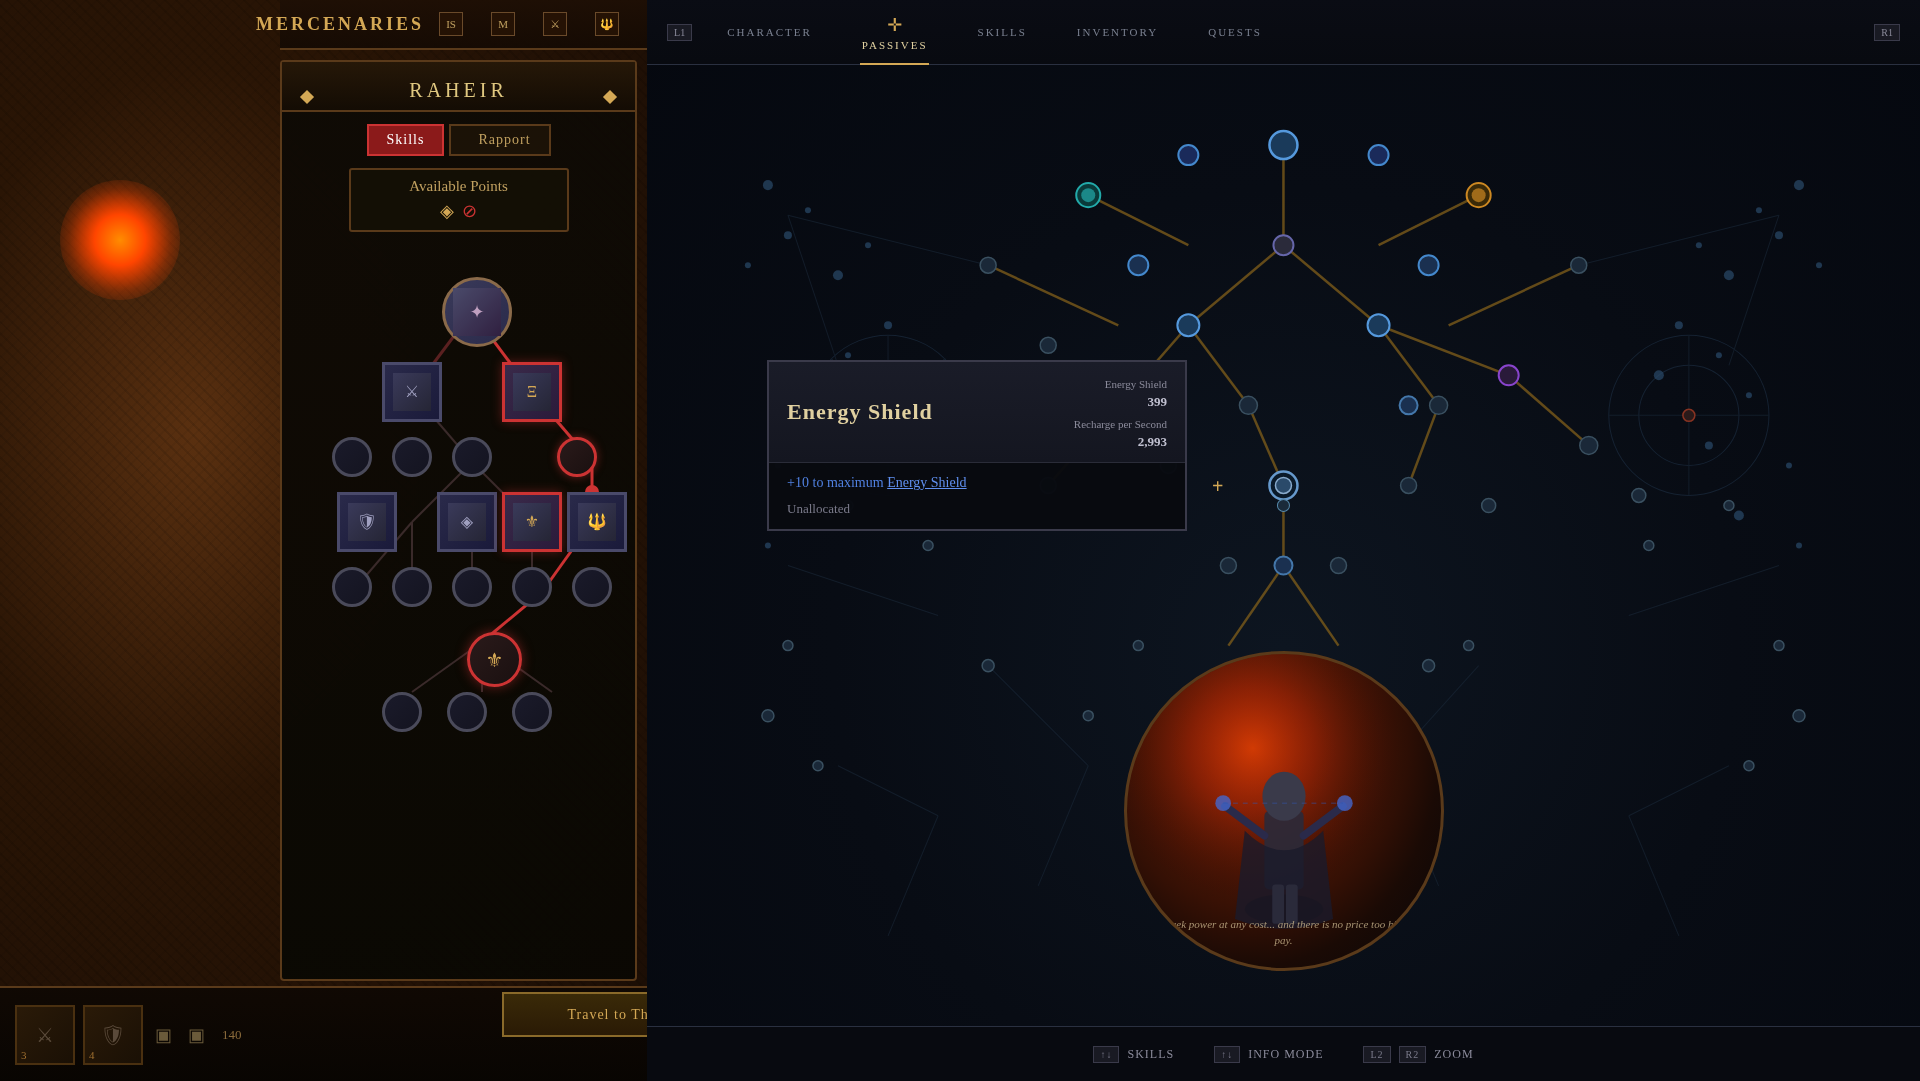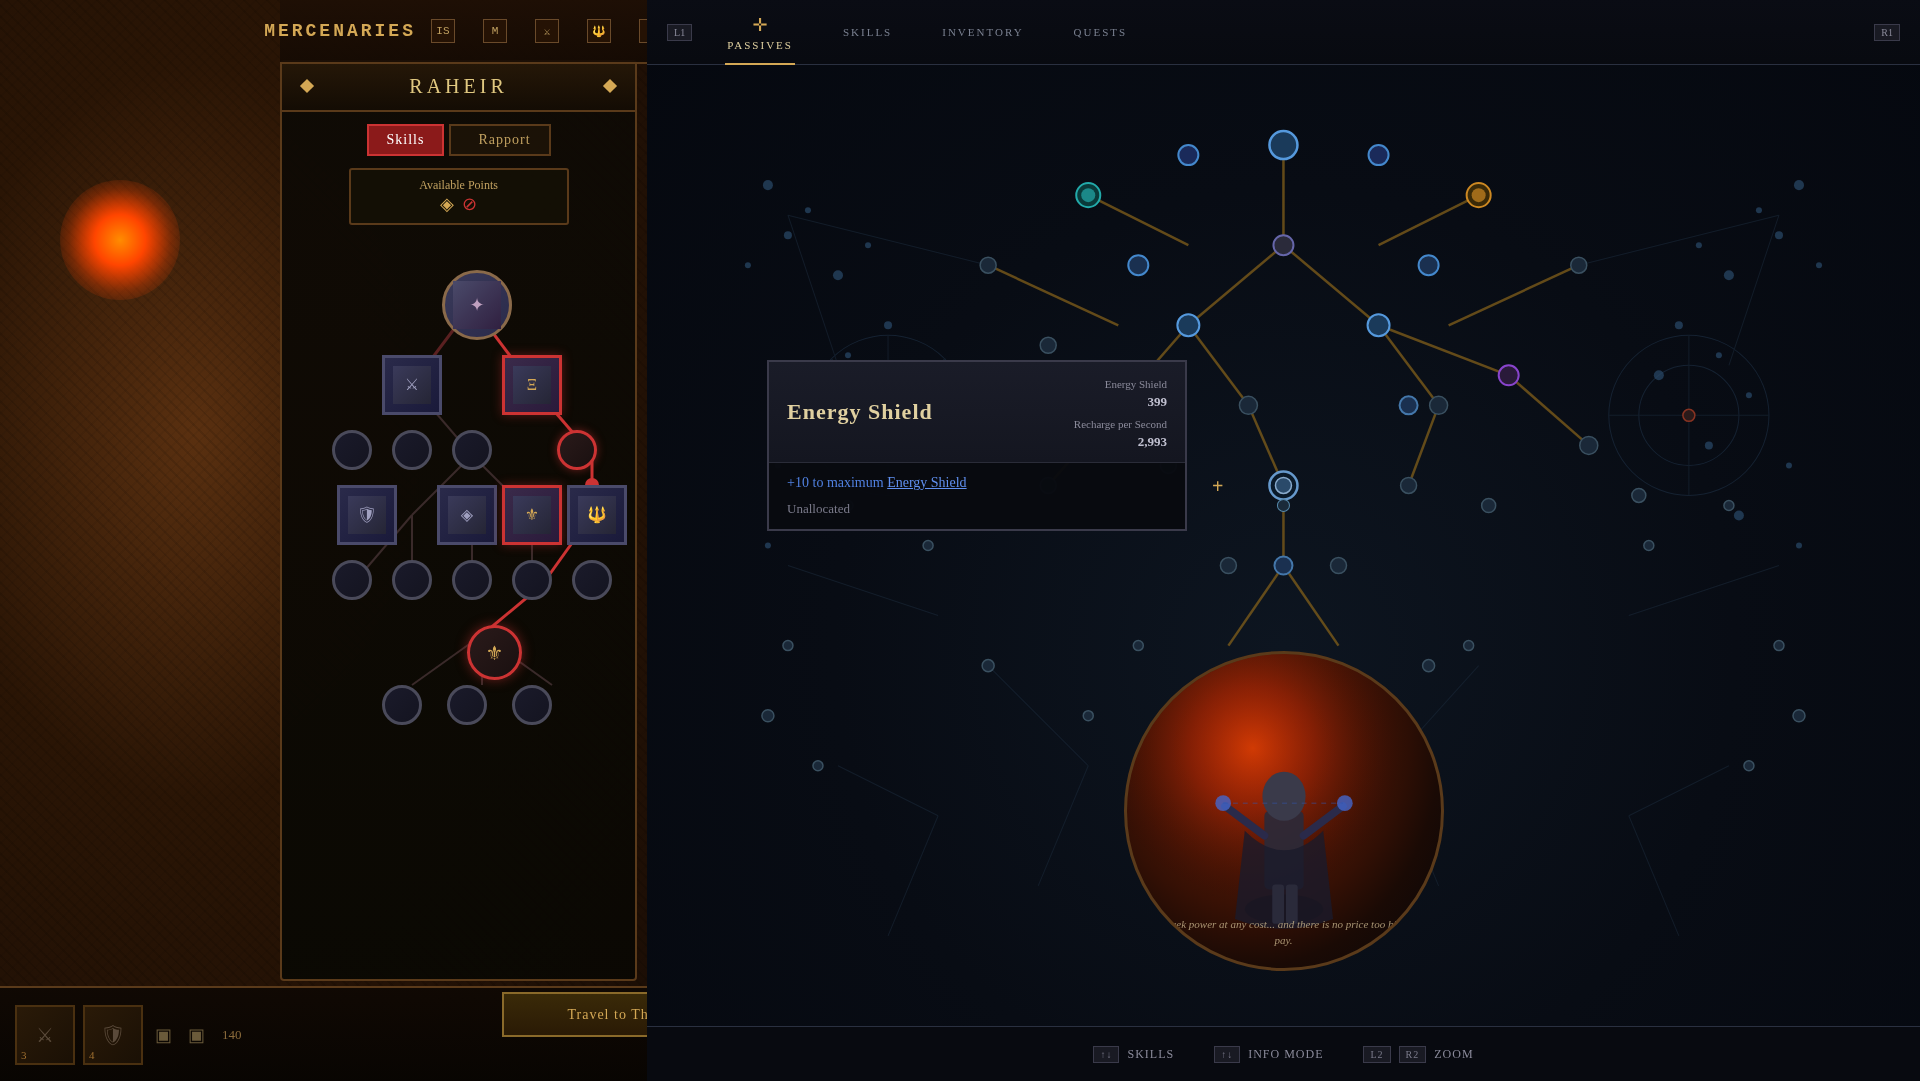--- a/index.html
+++ b/index.html
@@ -50,28 +50,27 @@
       0% { opacity: 0.8; transform: scale(1); }
       100% { opacity: 1; transform: scale(1.05); }
     }
 
     
     .top-bar {
       position: absolute;
       top: 0;
       left: 280px;
       right: 0;
-      height: 64px;
+      height: 50px;
       display: flex;
       align-items: center;
       justify-content: center;
       background: linear-gradient(180deg, rgba(30,15,5,0.95) 0%, rgba(20,10,3,0.9) 100%);
       border-bottom: 2px solid #5a3a1a;
       z-index: 10;
-      font-family: Liberation Mono, monospace;
     }
 
     .mercenaries-title {
       color: #d4a855;
       font-size: 18px;
       font-weight: bold;
       letter-spacing: 3px;
       text-transform: uppercase;
     }
 
@@ -104,23 +103,23 @@
       background: linear-gradient(180deg, rgba(15,10,5,0.97) 0%, rgba(10,8,3,0.97) 100%);
       border: 2px solid #5a3a1a;
       border-radius: 4px;
     }
 
     .merc-panel-header {
       height: 50px;
       background: linear-gradient(180deg, rgba(40,25,8,0.9) 0%, rgba(20,12,4,0.9) 100%);
       border-bottom: 2px solid #5a3a1a;
       display: flex;
-      align-items: center;
+      align-items: flex-end;
       justify-content: space-between;
-      padding: 0 20px;
+      padding: 8px 20px;
     }
 
     .diamond-icon {
       width: 10px;
       height: 10px;
       background: #d4a855;
       transform: rotate(45deg);
     }
 
     .raheir-title {
@@ -165,21 +164,22 @@
       width: 220px;
       background: rgba(20,15,5,0.9);
       border: 2px solid #5a3a1a;
       border-radius: 3px;
       padding: 8px 15px;
       text-align: center;
     }
 
     .available-points-label {
       color: #c0a060;
-      font-size: 12px;
+      font-size: 15px;
+      margin-bottom: 5px;
     }
 
     .points-icons {
       display: flex;
       align-items: center;
       justify-content: center;
       gap: 8px;
     }
 
     .skill-tree-area {
@@ -685,20 +685,23 @@
     </div>
   </div>
 </div>
 
 <div class="right-panel">
   <div class="passive-tree-bg"></div>
 
   <div class="nav-header">
     <div class="l1-badge">L1</div>
 
+    <div class="nav-item">
+      <span class="nav-item-label">CHARACTER</span>
+    </div>
 
     <div class="nav-item nav-item-active">
       <span class="cross-icon">✛</span>
       <span class="nav-item-label">PASSIVES</span>
     </div>
 
     <div class="nav-item">
       <span class="nav-item-label">SKILLS</span>
     </div>
 

